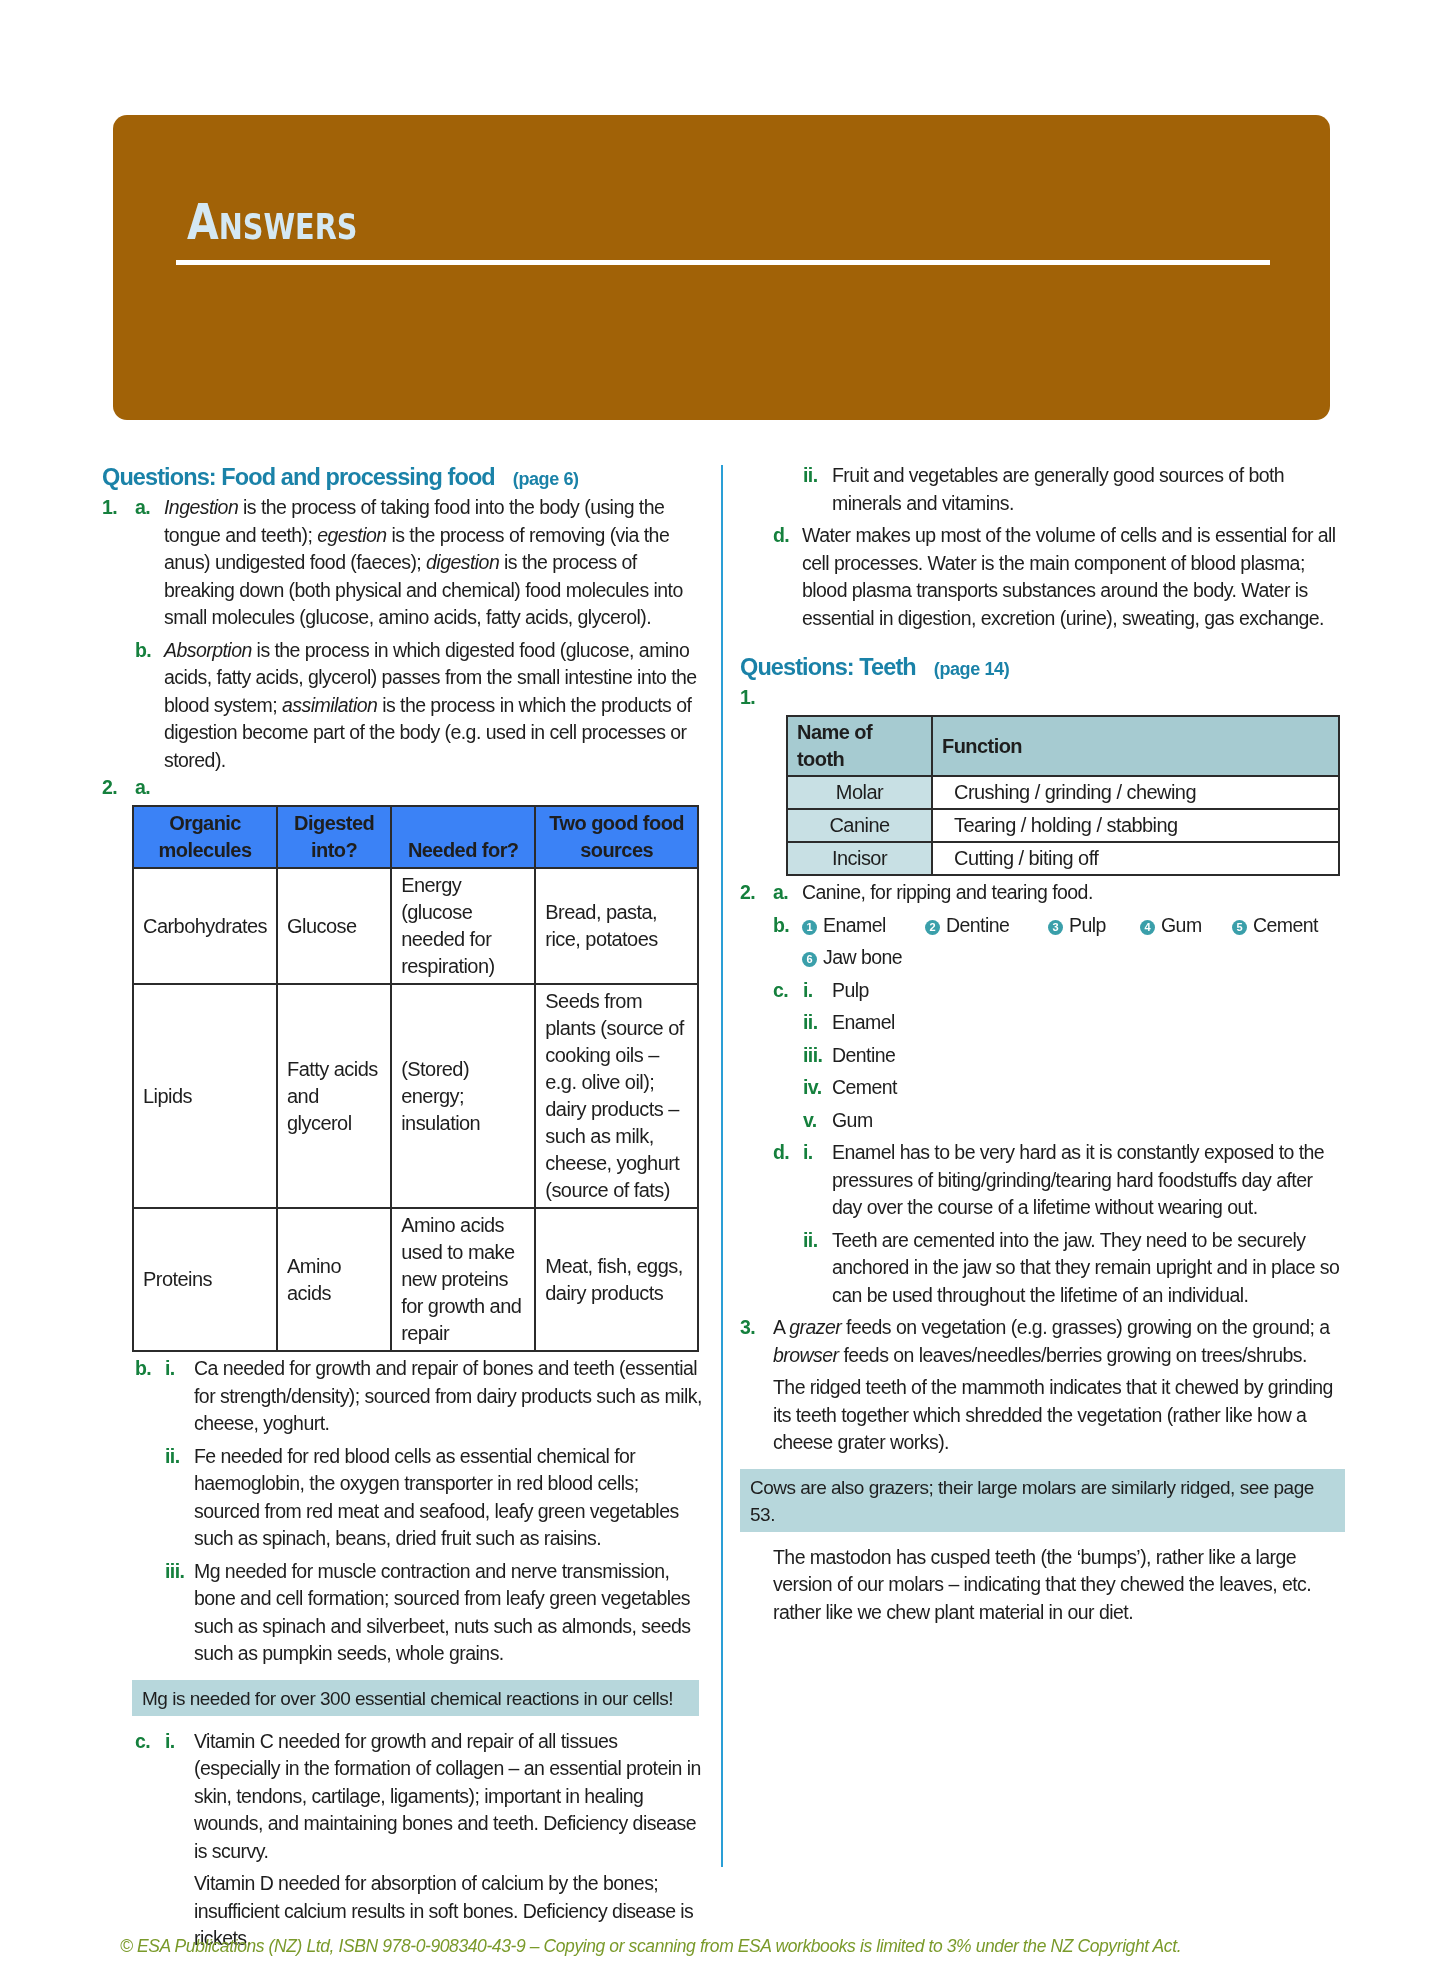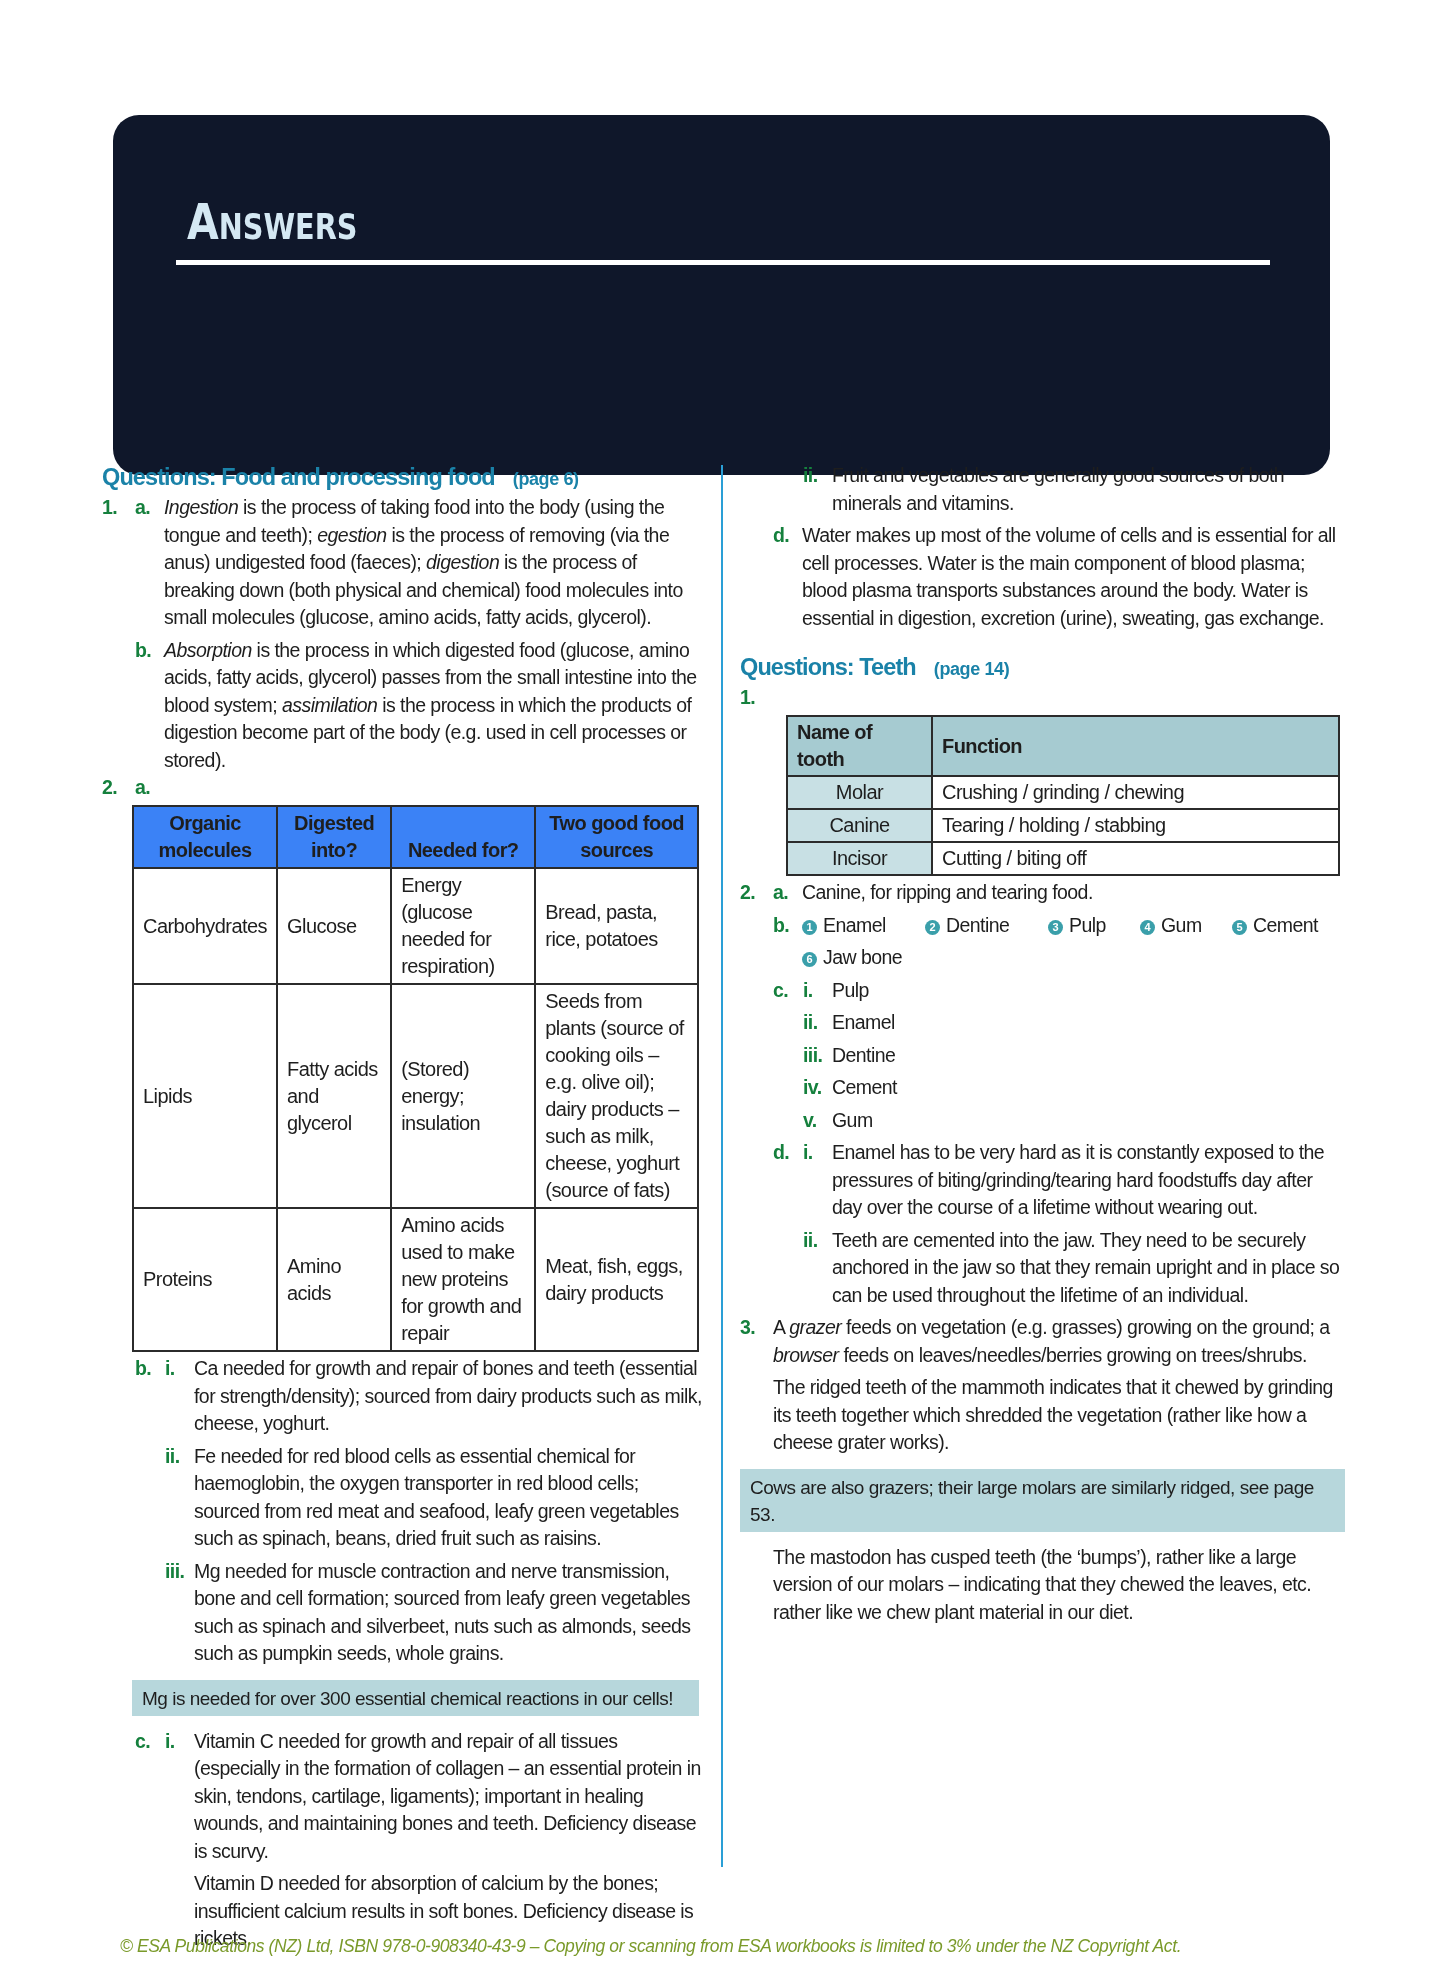--- a/index.html
+++ b/index.html
@@ -1,22 +1,22 @@
 <!DOCTYPE html>
 <html><head>
 <meta charset="utf-8">
 <style>
   html, body { margin:0; padding:0; }
   body {
     width:1445px; height:1981px; position:relative; background:#ffffff;
     font-family:"Liberation Sans", sans-serif; color:#1e1e1e; overflow:hidden;
   }
   .hdr {
-    position:absolute; left:113px; top:115px; width:1217px; height:360px;
-    background:#0f172a; border-radius:26px;
+    position:absolute; left:113px; top:115px; width:1217px; height:305px;
+    background:#a16207; border-radius:14px;
   }
   .hdr-title {
     position:absolute; left:74px; top:78px; font-family:"DejaVu Sans", sans-serif;
     font-weight:bold; color:#d4e8f3; font-size:50px; letter-spacing:0px;
     font-variant:small-caps; transform:scaleX(0.82); transform-origin:left top;
   }
   .hdr-rule { position:absolute; left:63px; top:145px; width:1094px; height:5px; background:#ffffff; }
 
   .col { position:absolute; top:462px; }
   .col-left { left:102px; width:600px; }
@@ -35,21 +35,21 @@
   .ind1 { padding-left:33px; }
   .ind2 { padding-left:62px; }
   .ind3 { padding-left:92px; }
   .gap { margin-top:5px; }
   i { font-style:italic; }
 
   table.t { border-collapse:collapse; font-size:20px; letter-spacing:-0.55px; line-height:27px; }
   table.t td, table.t th { border:2px solid #2b2b2b; padding:3px 9px; vertical-align:middle; }
   table.t1 th { background:#3b82f6; font-weight:bold; text-align:center; vertical-align:bottom; }
   table.t2 th { background:#a6cbd1; font-weight:bold; text-align:left; padding:2px 9px; }
-  table.t2 td { padding:2px 9px; }
+  table.t2 td { padding:2px 21px; }
   table.t2 td.name { background:#c8e0e4; text-align:center; }
   .note { background:#b7d7dc; font-size:19px; letter-spacing:-0.5px; line-height:27px; padding:5px 10px 4px 10px; }
   .circ {
     display:inline-block; width:15px; height:15px; border-radius:50%; background:#3a9faa;
     color:#fff; font-size:11px; line-height:15px; text-align:center; font-weight:bold; letter-spacing:0;
     vertical-align:1px; margin-right:6px;
   }
   .footer {
     position:absolute; left:120px; top:1936px; width:1200px; text-align:left; color:#7a9a2a;
     font-style:italic; font-size:17.5px; letter-spacing:-0.4px;

